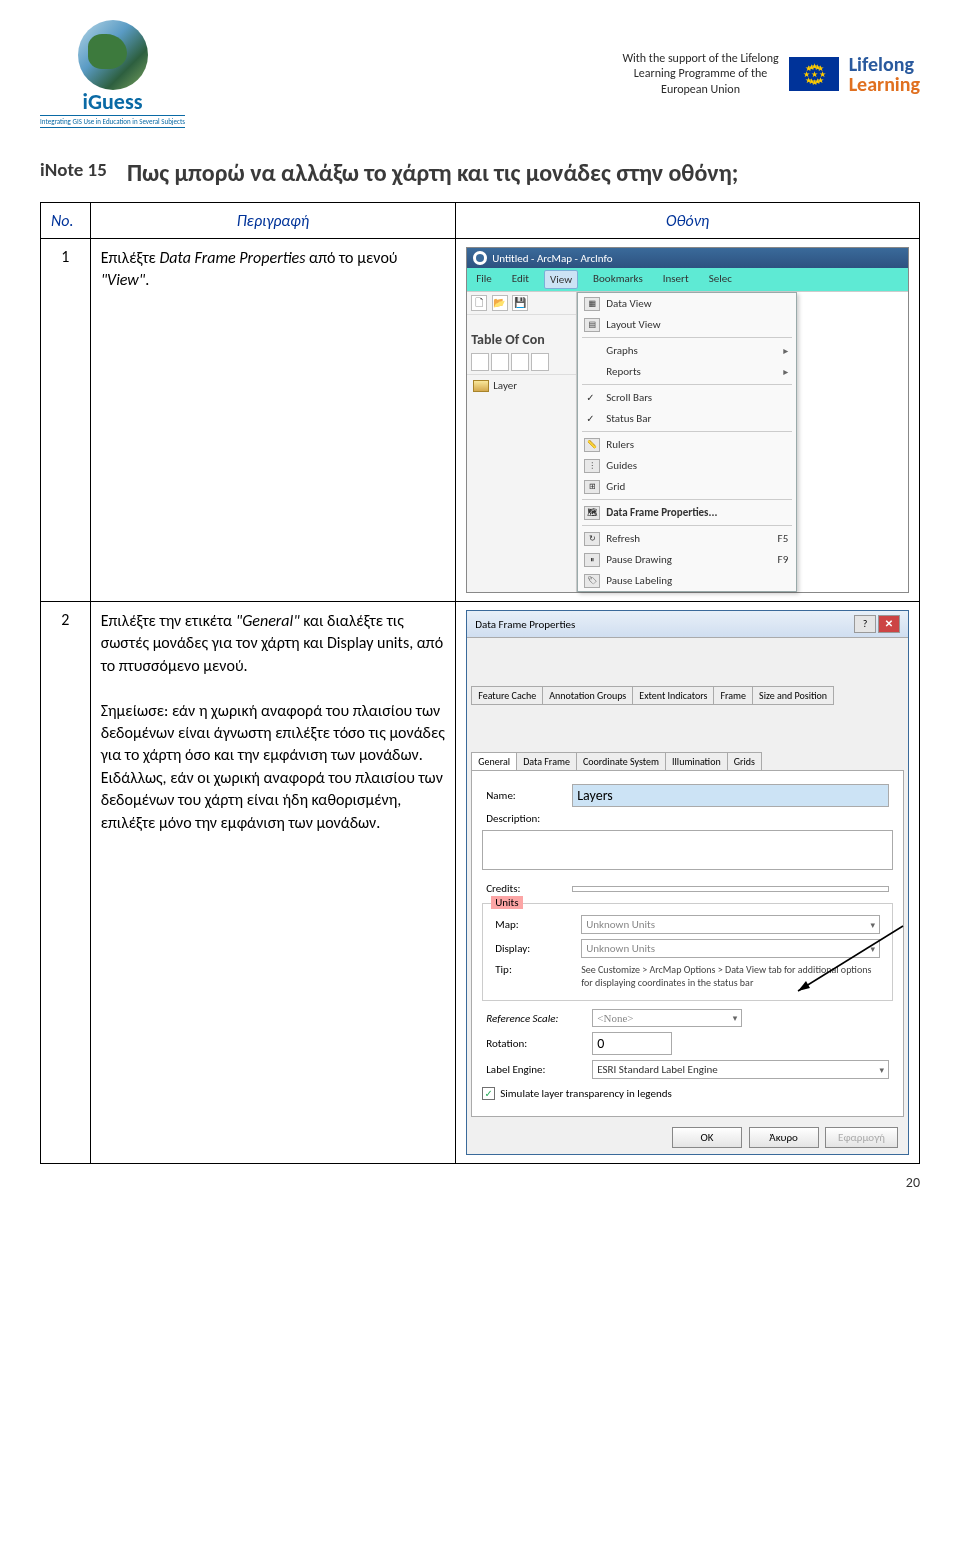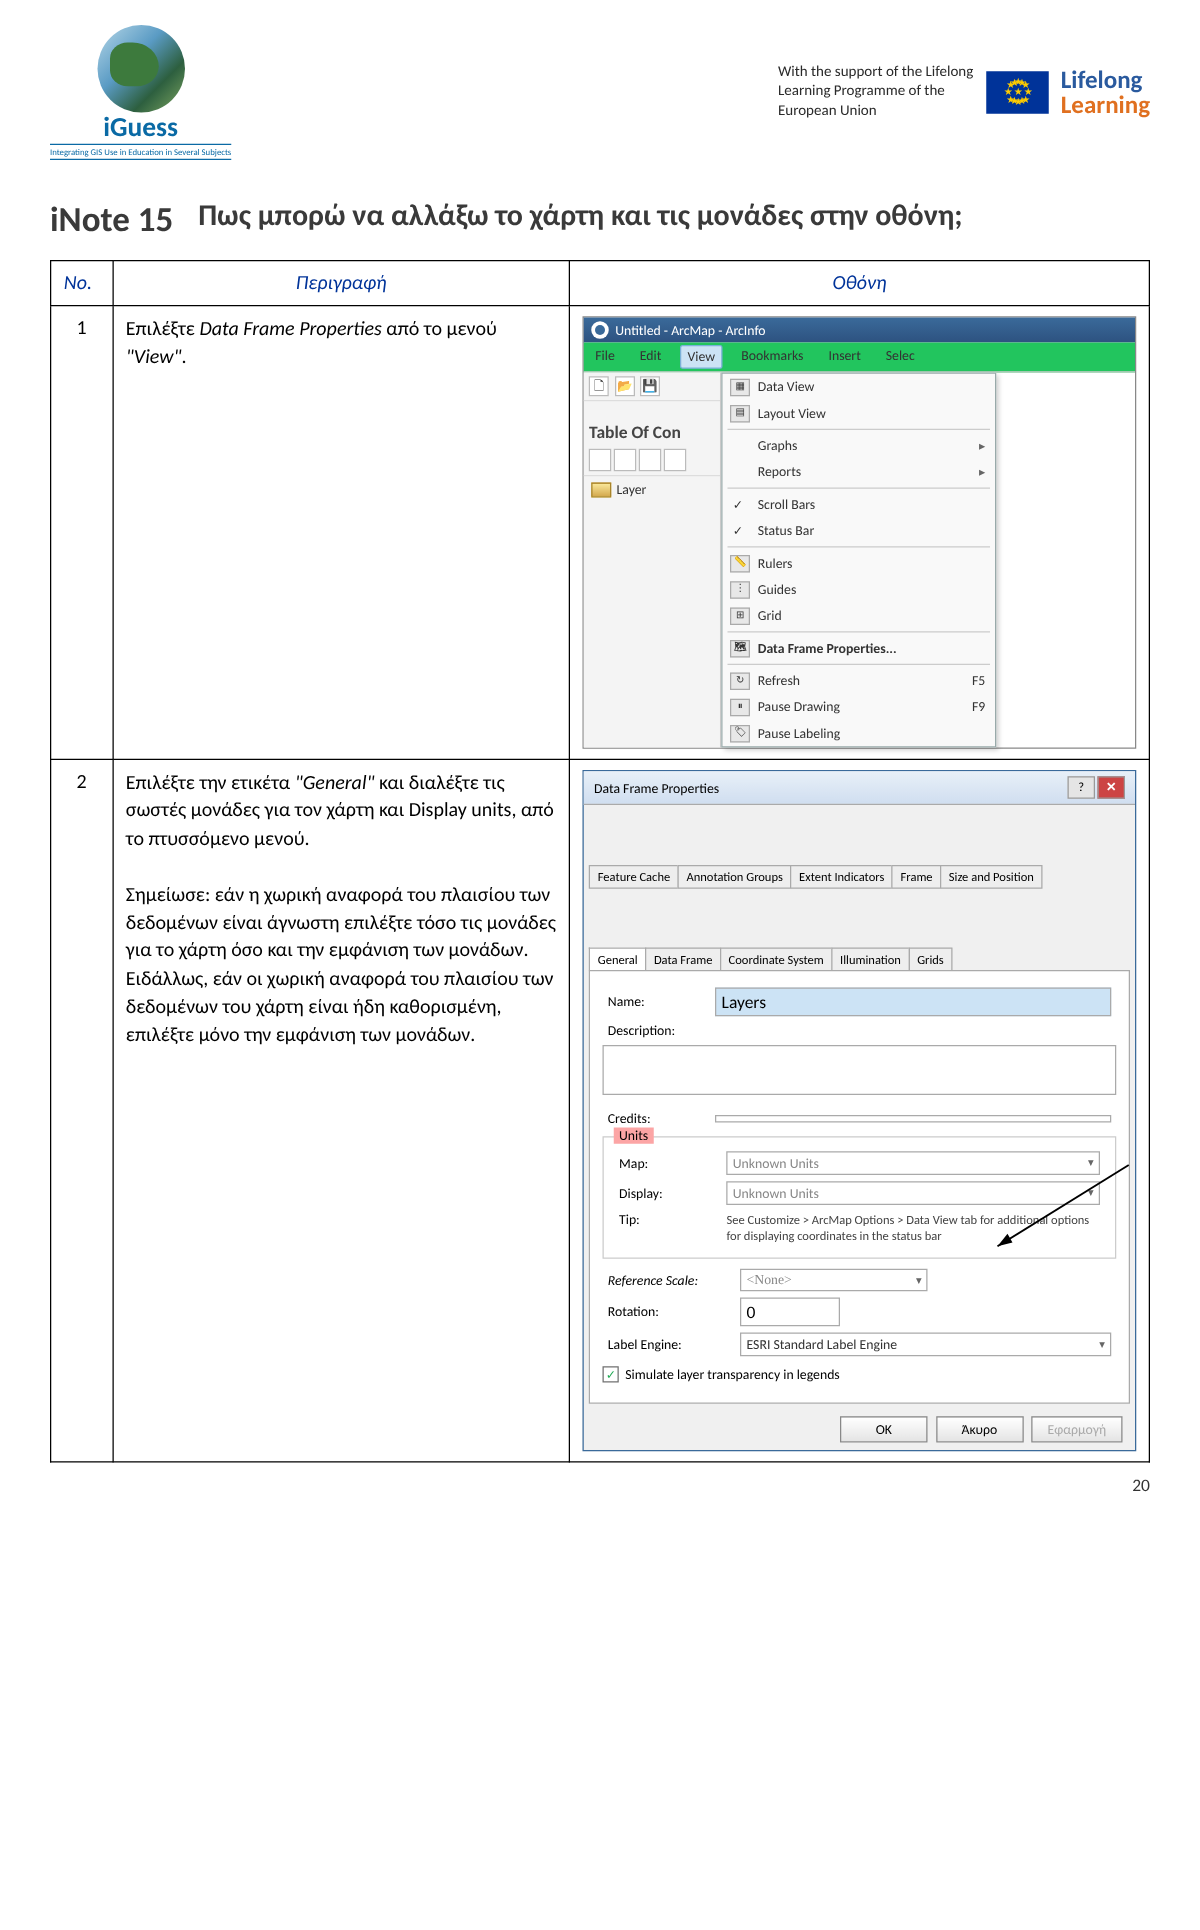--- a/index.html
+++ b/index.html
@@ -5,43 +5,43 @@
   * { box-sizing: border-box; margin: 0; padding: 0; }
   body { font-family: Calibri, Arial, sans-serif; background: #fff; width: 960px; }
   .page { width: 960px; padding: 20px 40px 30px; position: relative; }
   .header { display: flex; justify-content: space-between; align-items: center; margin-bottom: 30px; }
   .logo-left { display: flex; flex-direction: column; align-items: center; }
   .globe { width: 70px; height: 70px; border-radius: 50%; background: linear-gradient(135deg,#b8d8e8 0%,#5a9bc4 40%,#2d5f3f 70%,#7fa862 100%); position: relative; }
   .globe::after { content:""; position:absolute; top:20%; left:15%; width:55%; height:50%; background:#3d7a3d; border-radius:40% 60% 50% 40%; }
   .iguess-txt { font-size: 22px; font-weight: bold; color:#0a6aa5; margin-top:-2px; }
   .iguess-sub { font-size: 7px; color:#0a6aa5; border-top:1px solid #0a6aa5; border-bottom:1px solid #0a6aa5; padding:1px 0;}
   .header-right { display:flex; align-items:center; gap:10px; }
-  .support-text { text-align:left; font-size:12px; color:#2a2a2a; line-height:1.3; }
+  .support-text { text-align:center; font-size:12px; color:#2a2a2a; line-height:1.3; }
   .eu-flag { width:50px; height:34px; background:#003399; display:flex; align-items:center; justify-content:center; position:relative; }
   .eu-flag::after { content:"★"; color:#fc0; font-size:8px; letter-spacing:-2px; text-shadow: 6px -6px #fc0, 8px 0 #fc0, 6px 6px #fc0, 0 8px #fc0, -6px 6px #fc0, -8px 0 #fc0, -6px -6px #fc0, 0 -8px #fc0, 3px -7px #fc0, -3px -7px #fc0, 3px 7px #fc0, -3px 7px #fc0;}
   .lifelong { font-size:20px; font-weight:bold; line-height:1; }
   .lifelong .l1 { color:#2a5a9e; display:block; }
   .lifelong .l2 { color:#e07020; display:block; }
   .title-row { display:flex; gap:20px; margin:20px 0 15px; }
-  .inote-label { font-size:28px; font-weight:bold; color:#3a3a3a; white-space:nowrap; }
+  .inote-label { font-size:19px; font-weight:bold; color:#3a3a3a; white-space:nowrap; }
   .inote-q { font-size:24px; font-weight:bold; color:#3a3a3a; }
   table.main { width:100%; border-collapse:collapse; margin-top:10px; }
   table.main td, table.main th { border:1px solid #000; vertical-align:top; padding:8px 10px; font-size:16px; }
   table.main th { color:#003399; font-style:italic; font-weight:normal; text-align:center; }
   table.main th.no { text-align:left; width:50px; }
   td.no { text-align:center; }
   td.desc { width:380px; line-height:1.4; }
   td.screen { width:470px; padding:6px; }
   .em { font-style:italic; }
   .screenshot { border:1px solid #888; background:#fff; font-size:11px; color:#333; }
   
   .am-title { background:linear-gradient(#3a6a9a,#2d5280); color:#fff; padding:3px 6px; display:flex; align-items:flex-end; gap:5px; }
   .am-title-icon { width:14px; height:14px; background:#fff; border-radius:50%; display:inline-block; position:relative;}
   .am-title-icon::after{content:"";position:absolute;inset:3px;background:#3a6a9a;border-radius:50%;}
-  .am-menubar { background:#22c55e; border-bottom:1px solid #ccc; padding:2px 4px; display:flex; gap:10px; }
+  .am-menubar { background:#5eead4; border-bottom:1px solid #ccc; padding:2px 4px; display:flex; gap:10px; }
   .am-menubar span { padding:2px 5px; }
   .am-menubar .hl { background:#cce3f5; border:1px solid #7ab0d8; border-radius:2px; }
   .am-body { display:flex; }
   .am-left { width:110px; background:#f4f4f4; border-right:1px solid #ccc; }
   .am-toolbar { padding:3px 4px; border-bottom:1px solid #ddd; }
   .tb-icon { display:inline-block; width:16px; height:16px; background:#fff; border:1px solid #bbb; margin-right:2px; vertical-align:middle; font-size:10px; text-align:center; line-height:14px;}
   .am-toc-label { font-size:14px; padding:4px 4px 2px; font-weight:bold; color:#444;margin-top:12px;}
   .am-toc-bar { padding:3px 4px; display:flex; gap:2px; border-bottom:1px solid #ddd;}
   .toc-btn { width:18px; height:18px; background:#fff; border:1px solid #bbb; display:inline-block;}
   .am-layer { padding:4px 6px; display:flex; align-items:center; gap:4px;}

